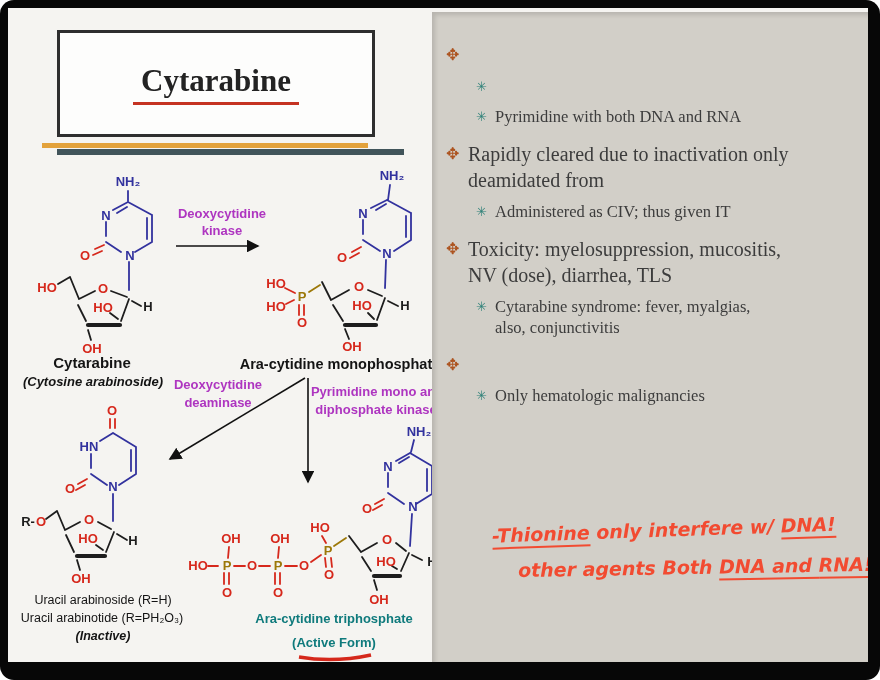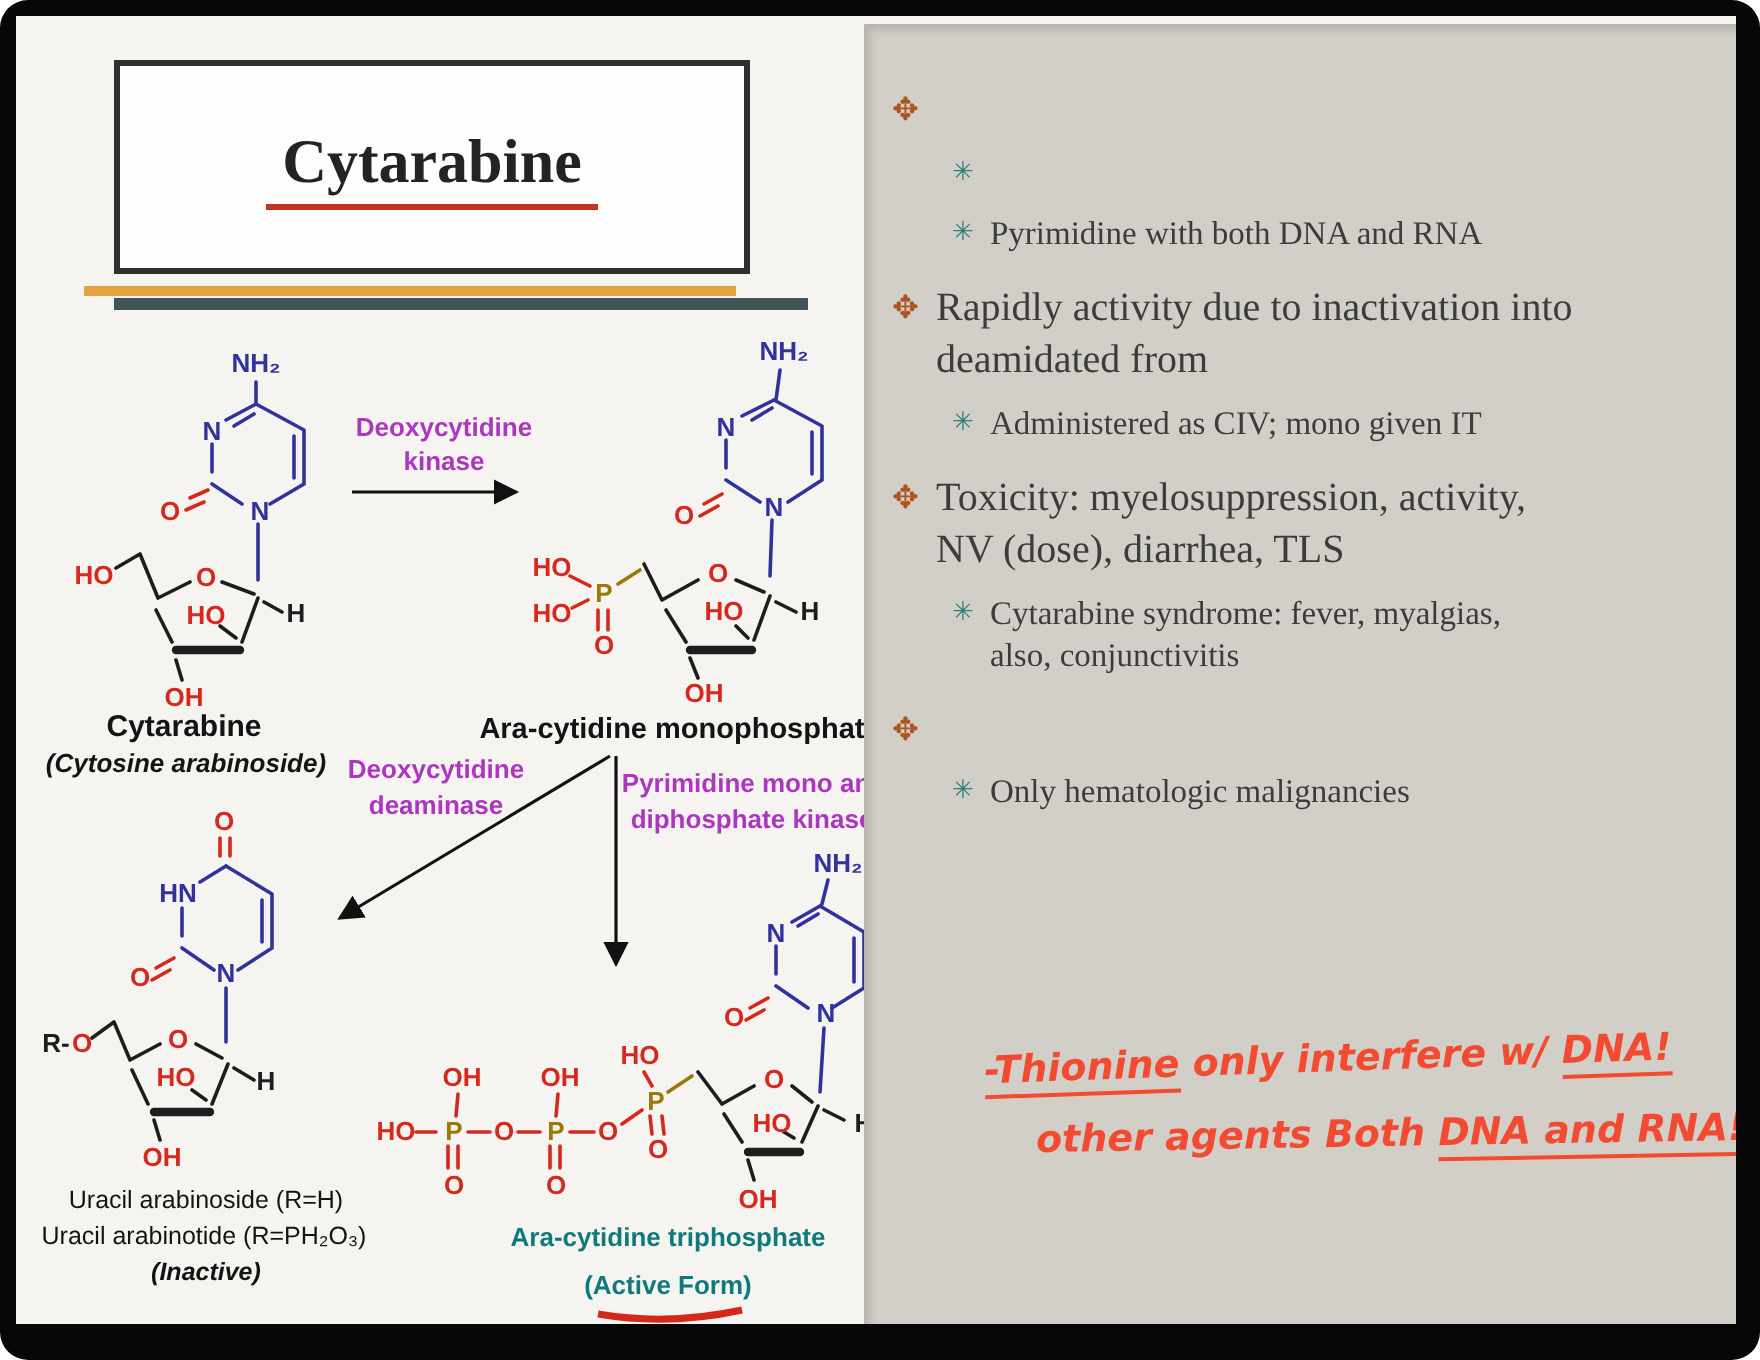--- a/index.html
+++ b/index.html
@@ -189,30 +189,30 @@
       </div>
       <div class="item b2">
         <span class="g2">✳</span>
       </div>
       <div class="item b2">
         <span class="g2">✳</span>
         <div class="txt">Pyrimidine with both DNA and RNA</div>
       </div>
       <div class="item b1">
         <span class="g1">✥</span>
-        <div class="txt">Rapidly activity due to inactivation into
+        <div class="txt">Rapidly cleared due to inactivation only
 deamidated from</div>
       </div>
       <div class="item b2">
         <span class="g2">✳</span>
-        <div class="txt">Administered as CIV; mono given IT</div>
-      </div>
-      <div class="item b1">
-        <span class="g1">✥</span>
-        <div class="txt">Toxicity: myelosuppression, activity,
+        <div class="txt">Administered as CIV; thus given IT</div>
+      </div>
+      <div class="item b1">
+        <span class="g1">✥</span>
+        <div class="txt">Toxicity: myelosuppression, mucositis,
 NV (dose), diarrhea, TLS</div>
       </div>
       <div class="item b2">
         <span class="g2">✳</span>
         <div class="txt">Cytarabine syndrome: fever, myalgias,
 also, conjunctivitis</div>
       </div>
       <div class="item b1">
         <span class="g1">✥</span>
       </div>

